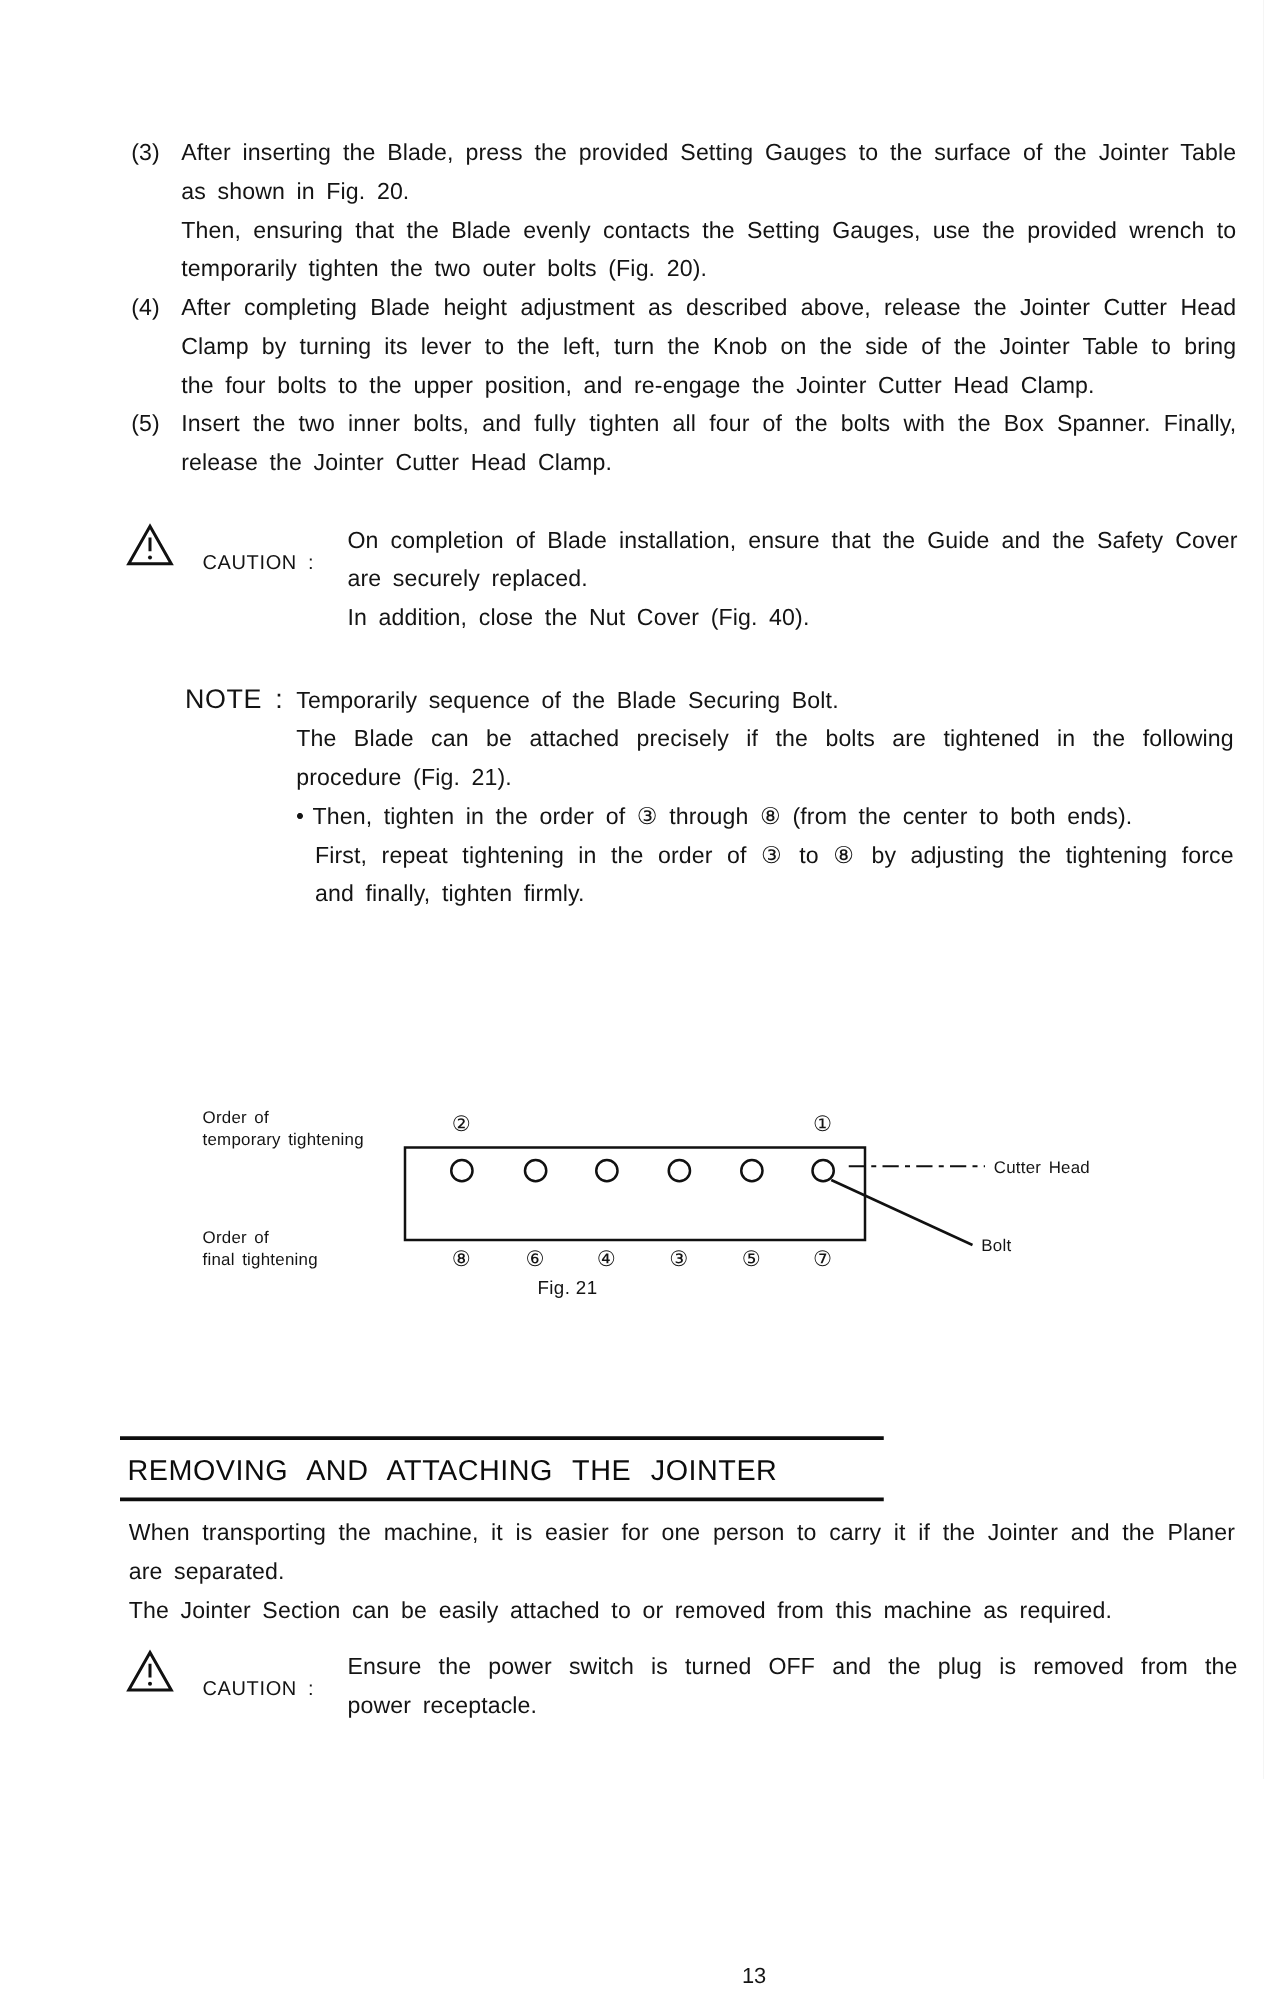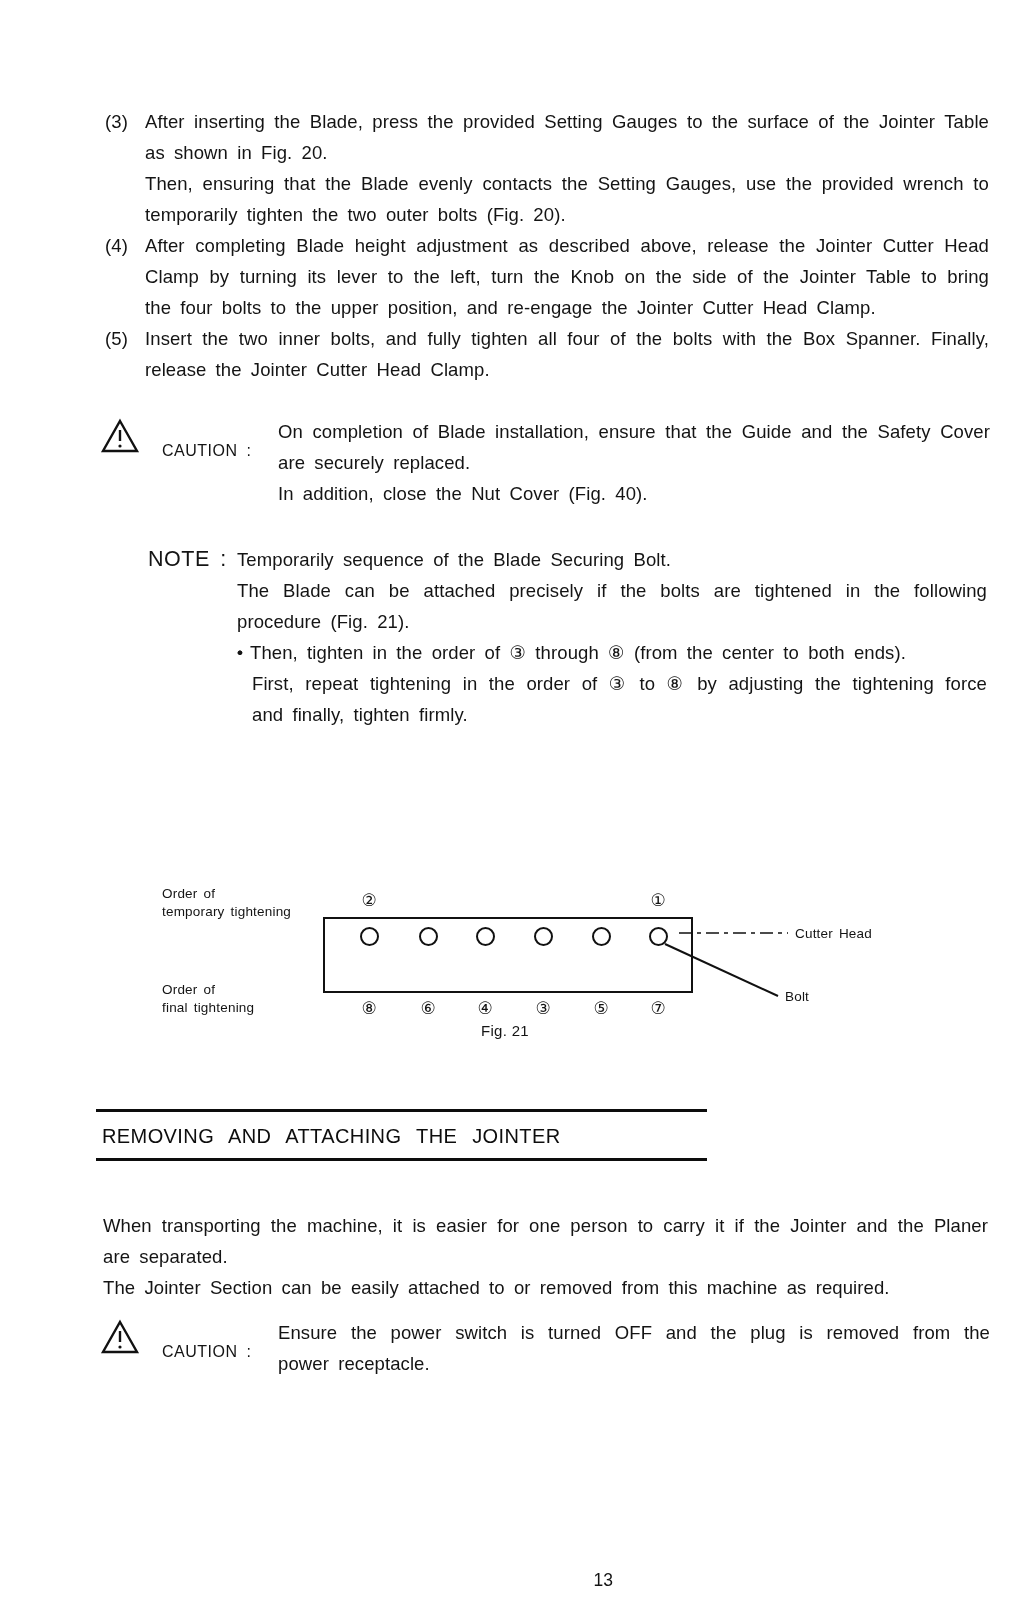--- a/index.html
+++ b/index.html
@@ -32,27 +32,27 @@
   .bullet .b-body{margin-left:2px;}
   
   .figure{position:absolute;left:0;top:875px;width:959px;height:185px;font-size:13.5px;line-height:18px;}
   .fig-label{position:absolute;letter-spacing:.2px;word-spacing:2px;}
   .cutterhead-rect{position:absolute;left:323px;top:42px;width:370px;height:76px;border:2px solid #111;box-sizing:border-box;}
   .bolt-hole{position:absolute;top:52px;width:19px;height:19px;border:2px solid #111;border-radius:50%;box-sizing:border-box;}
   .ord{position:absolute;width:20px;text-align:center;font-size:17px;font-family:"DejaVu Sans",sans-serif;}
   .ord-top{top:16px;}
   .ord-bottom{top:124px;}
   .fig-overlay{position:absolute;left:0;top:0;}
-  .fig-caption{position:absolute;left:430px;top:147px;width:150px;text-align:center;font-size:15px;letter-spacing:.3px;}
+  .fig-caption{position:absolute;left:430px;top:147px;width:150px;text-align:left;font-size:15px;letter-spacing:.3px;}
   
   .section-title{
-    position:absolute;left:96px;top:1109px;width:599px;
+    position:absolute;left:96px;top:1149px;width:599px;
     border-top:3px solid #0d0d0d;border-bottom:3px solid #0d0d0d;
     padding:8px 6px 5px 6px;
-    font-size:20px;line-height:33px;letter-spacing:.4px;word-spacing:9px;
+    font-size:23px;line-height:33px;letter-spacing:.4px;word-spacing:9px;
     white-space:nowrap;color:#0d0d0d;
   }
   .section-body{position:absolute;left:103px;top:1210px;width:885px;}
   
   .page-number{position:absolute;left:553px;top:1570px;width:60px;text-align:right;font-size:17.5px;}
   svg line{stroke:#111;}
 </style>
 </head>
 <body>
 

